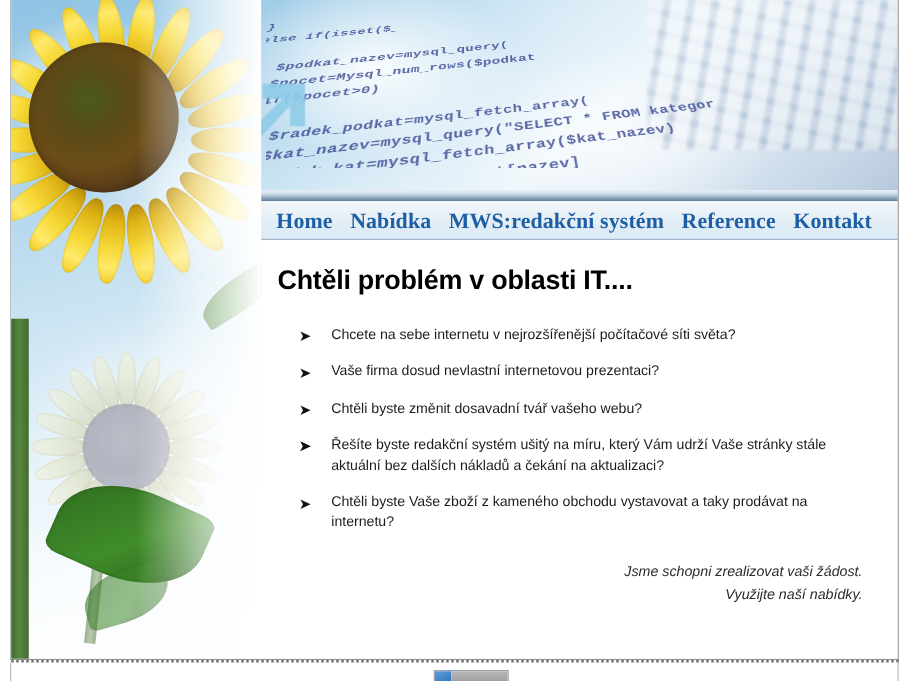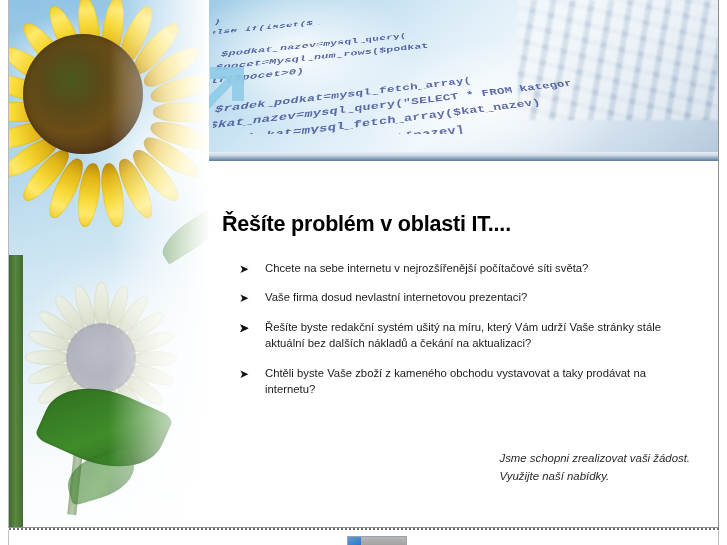--- a/index.html
+++ b/index.html
@@ -103,21 +103,21 @@
            font-size:17.5px;color:#1d5fa4;cursor:pointer;white-space:nowrap;letter-spacing:.1px;}
 
   
   #content{position:absolute;left:209px;top:192px;width:509px;height:335px;background:#fff;}
   #h1{position:absolute;left:13px;top:20px;font-size:21.5px;font-weight:bold;color:#000;
       letter-spacing:-.2px;}
   #bullets{position:absolute;left:28px;top:68px;width:452px;}
   .bullet{position:relative;padding-left:28px;margin-bottom:13px;
           font-size:11.3px;color:#1b1b1b;line-height:1.45;}
   .bullet .arw{position:absolute;left:2px;top:1px;color:#111;font-size:12px;font-weight:bold;}
-  #closing{position:absolute;right:28px;top:258px;font-style:italic;
+  #closing{position:absolute;right:28px;top:258px;text-align:right;font-style:italic;
            font-size:11.4px;color:#2a2a2a;line-height:1.55;}
 
   
   #dotrule{position:absolute;left:9px;top:528px;width:710px;height:0;
            border-top:2px dotted #6f6f6f;}
   #botbox{position:absolute;left:8px;top:530px;width:711px;height:15px;
           border-left:1px solid #c0c0c0;border-right:1px solid #c0c0c0;box-sizing:border-box;}
   #badge{position:absolute;left:347px;top:536px;width:60px;height:12px;display:flex;
          border:1px solid #9aa3ad;box-sizing:border-box;}
   #badge-ico{width:13px;background:linear-gradient(150deg,#5d9ede,#2f6fb8);}
@@ -303,27 +303,34 @@
 
     <div id="arrow">
       <svg width="96" height="96" viewBox="0 0 96 96" aria-hidden="true">
         <path d="M18 78 L62 34 L46 34 L46 22 L80 22 L80 56 L68 56 L68 40 L26 84 Z" fill="#8fcbe8" opacity="0.9"></path>
       </svg>
     </div>
 
   </div>
 
   <div id="navstrip"></div>
+  <nav id="nav">
+      <div class="navitem">Home</div>
+      <div class="navitem">Nabídka</div>
+      <div class="navitem">MWS:redakční systém</div>
+      <div class="navitem">Reference</div>
+      <div class="navitem">Kontakt</div>
+    </nav>
 
   <div id="content">
-    <div id="h1">Řešíte problém v oblasti IT....</div>
+    <div id="h1">Chtěli problém v oblasti IT....</div>
     <div id="bullets">
         <div class="bullet"><span class="arw">➤</span><span>Chcete na sebe internetu v nejrozšířenější počítačové síti světa?</span></div>
         <div class="bullet"><span class="arw">➤</span><span>Vaše firma dosud nevlastní internetovou prezentaci?</span></div>
-        <div class="bullet"><span class="arw">➤</span></div>
+        <div class="bullet"><span class="arw">➤</span><span>Chtěli byste změnit dosavadní tvář vašeho webu?</span></div>
         <div class="bullet"><span class="arw">➤</span></div>
         <div class="bullet"><span class="arw">➤</span><span>Řešíte byste redakční systém ušitý na míru, který Vám udrží Vaše stránky stále aktuální bez dalších nákladů a čekání na aktualizaci?</span></div>
         <div class="bullet"><span class="arw">➤</span><span>Chtěli byste Vaše zboží z kameného obchodu vystavovat a taky prodávat na internetu?</span></div>
       </div>
     <div id="closing">
       <div>Jsme schopni zrealizovat vaši žádost.</div>
       <div>Využijte naší nabídky.</div>
     </div>
   </div>
 

